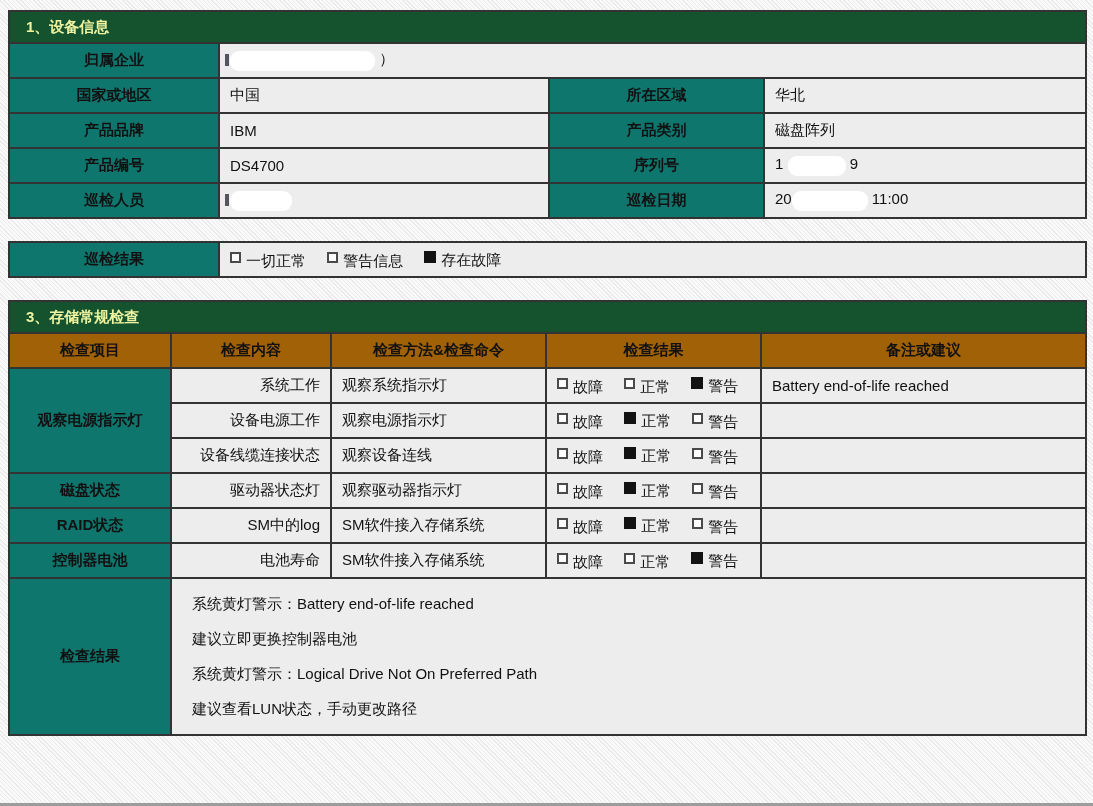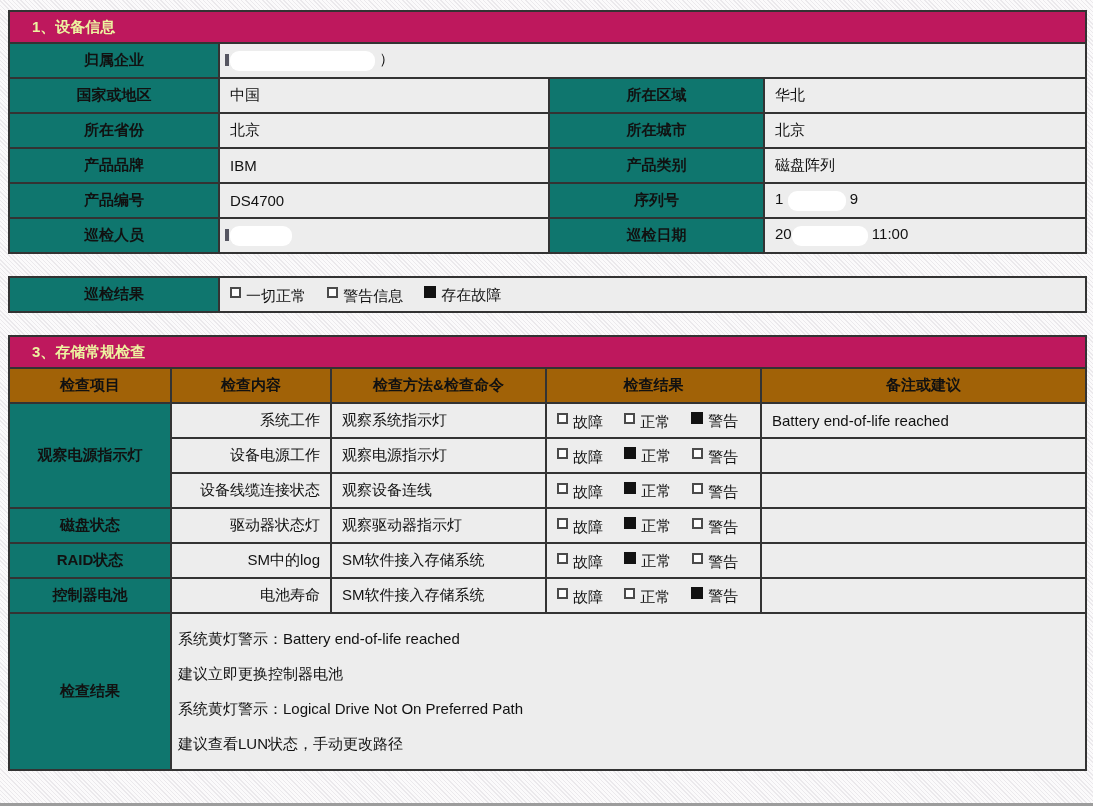--- a/index.html
+++ b/index.html
@@ -7,41 +7,41 @@
   body {
     font-family: "Liberation Sans","DejaVu Sans",sans-serif;
     color:#111;
     background: repeating-linear-gradient(45deg, #fbfafb 0 2px, #ebe9ec 2px 3px);
     position:relative;
   }
   .page { padding:10px 8px 0 8px; }
   table { border-collapse:collapse; table-layout:fixed; width:1077px; background:#EDEDED; }
   td { border:2px solid #333; font-size:15px; height:35px; padding:0 10px; overflow:hidden; white-space:nowrap; }
   td.title {
-    background:#be185d; color:#EDF3A0; font-weight:bold;
-    height:32px; padding-left:22px; font-size:15px;
+    background:#14532d; color:#EDF3A0; font-weight:bold;
+    height:32px; padding-left:16px; font-size:15px;
   }
   td.lbl { background:#0f766e; font-weight:bold; text-align:center; padding:0 4px; }
   td.val { background:#EDEDED; text-align:left; }
   td.hdr { background:#a16207; font-weight:bold; text-align:center; }
   td.ctr { text-align:right;border-radius:16px; }
   .sect { margin-bottom:22px; }
   
   .redact { display:inline-block; background:#fff; border-radius:9px; height:20px; vertical-align:middle; position:relative; }
   .redact.frag::before {
     content:""; position:absolute; left:-5px; top:3px; width:4px; height:12px;
     background:#3a3a46; opacity:.85;
   }
   .w145 { width:145px; } .w60 { width:58px; } .w62 { width:62px; } .w76 { width:76px; }
   
   .opt { display:inline-flex; align-items:flex-start; margin-right:17px; }
   .cb { display:inline-block; width:11px; height:11px; border:2px solid #4a4a4a; background:#fdfdfd; margin-right:5px; }
   .cb.filled { background:#121212; border-color:#121212; width:12px; height:12px; }
   
-  td.summary-cell { height:150px; white-space:normal; vertical-align:middle; padding:10px 6px; }
+  td.summary-cell { height:150px; white-space:normal; vertical-align:middle; padding:10px 20px; }
   .summary-line { line-height:18px; margin:6px 0 17px 0; }
   .summary-line:last-child { margin-bottom:6px; }
   .bottom-bar { position:absolute; left:0; bottom:0; width:1093px; height:3px; background:#9c9c9c; }
 </style>
 </head>
 <body>
 
 <div class="page">
 
   <table class="sect">
@@ -60,26 +60,20 @@
       <td class="val" colspan="3">
         <span class="redact frag w145"></span>
         <span>）</span>
       </td>
     </tr>
     <tr>
       <td class="lbl">国家或地区</td>
       <td class="val">中国</td>
       <td class="lbl">所在区域</td>
       <td class="val">华北</td>
-    </tr>
-    <tr>
-      <td class="lbl">所在省份</td>
-      <td class="val">北京</td>
-      <td class="lbl">所在城市</td>
-      <td class="val">北京</td>
     </tr>
     <tr>
       <td class="lbl">产品品牌</td>
       <td class="val">IBM</td>
       <td class="lbl">产品类别</td>
       <td class="val">磁盘阵列</td>
     </tr>
     <tr>
       <td class="lbl">产品编号</td>
       <td class="val">DS4700</td>

